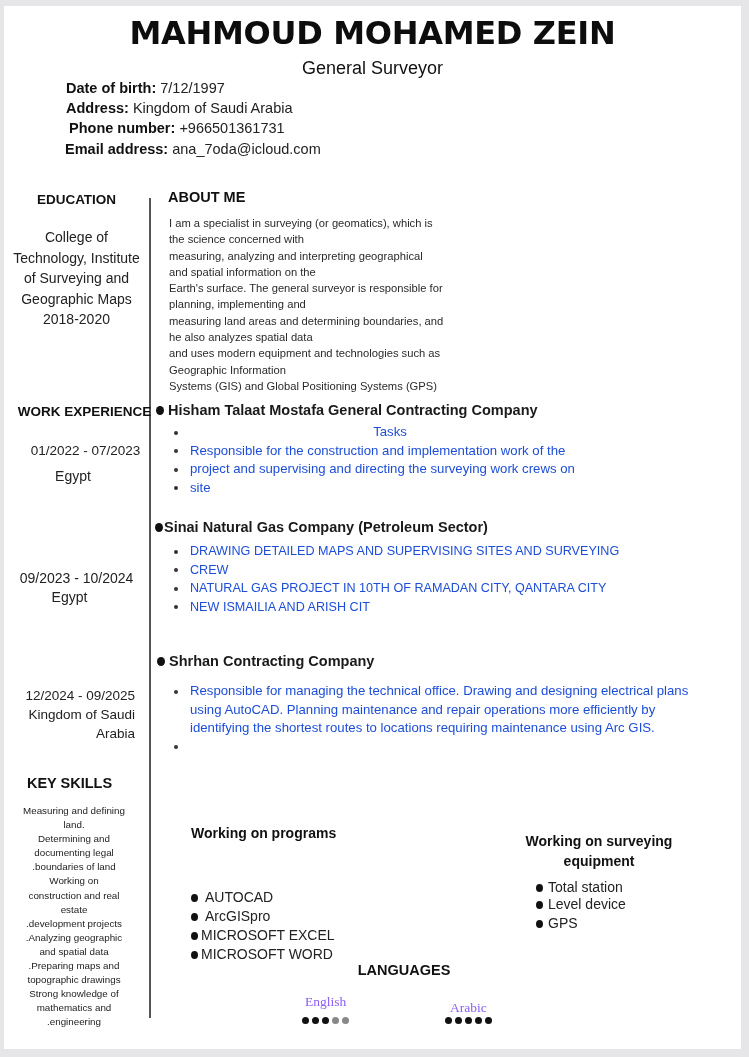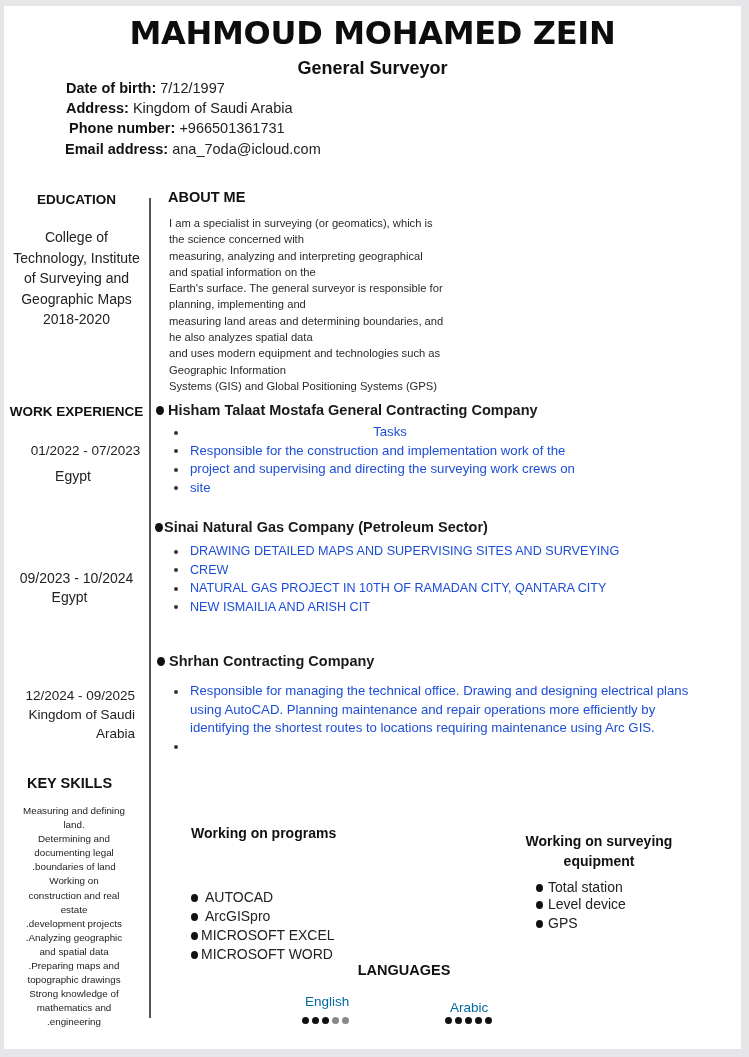--- a/index.html
+++ b/index.html
@@ -9,21 +9,21 @@
     position: absolute; left: 4px; top: 6px; width: 737px; height: 1043px;
     background: #ffffff;
   }
   .abs { position: absolute; }
   .name {
     left: 0; width: 737px; top: 8px; text-align: center;
     font-family: "DejaVu Sans", sans-serif; font-weight: bold; font-size: 32px; letter-spacing: -0.3px; color: #0d0d0d;
   }
   .role {
     left: 0; width: 737px; top: 52px; text-align: center;
-    font-weight: bold; font-size: 18px; color: #111;
+    font-weight: normal; font-size: 18px; color: #111;
   }
   .contact { font-size: 14.5px; color: #222; white-space: nowrap; }
   .contact b { font-weight: bold; color: #111; }
   .divider { left: 145px; top: 192px; width: 1.5px; height: 820px; background: #555; }
 
   .side-h { font-weight: bold; font-size: 13.5px; text-align: center; color: #111; white-space: nowrap; }
   .side-t { font-size: 14px; text-align: center; color: #222; line-height: 20.5px; }
 
   .about-h { left: 164px; top: 183px; font-weight: bold; font-size: 14.5px; color: #111; }
   .about-p { left: 165px; top: 209px; width: 330px; font-size: 11.2px; line-height: 16.3px; color: #2a2a2a; }
@@ -38,21 +38,21 @@
   .caps { font-size: 12.6px; }
 
   .ks { left: 10px; top: 798px; width: 120px; font-size: 9.8px; line-height: 14.1px; text-align: center; color: #222; }
 
   .sub-h { font-weight: bold; font-size: 14px; color: #111; }
   .plist { font-size: 14px; color: #222; line-height: 19px; }
   .plist li { list-style: none; display: flex; align-items: center; white-space: nowrap; }
   .plist li .d { width: 7px; height: 8px; border-radius: 50%; background: #111; margin-right: 7px; flex: none; }
 
   .lang-h { left: 0; width: 737px; top: 956px; text-align: center; font-weight: bold; font-size: 14.5px; color: #111; padding-left: 0; }
-  .lang { font-size: 13.5px; color: #0369a1; }
+  .lang { font-size: 13.5px; color: #8b5cf6; font-family: Liberation Serif, serif; }
   .dots { display: flex; gap: 3px; }
   .dots span { width: 7px; height: 7px; border-radius: 50%; background: #111; display: inline-block; }
   .dots span.off { background: #888; }
 </style>
 </head>
 <body>
 
 <div class="page">
 
   <div class="abs name">MAHMOUD MOHAMED ZEIN</div>
@@ -79,21 +79,21 @@
 
   <div class="abs side-h" style="left:0; width:145px; top:186px;">EDUCATION</div>
   <div class="abs side-t" style="left:0; width:145px; top:221px;">
     <div>College of</div>
     <div>Technology, Institute</div>
     <div>of Surveying and</div>
     <div>Geographic Maps</div>
     <div>2018-2020</div>
   </div>
 
-  <div class="abs side-h" style="left:0; width:145px; top:398px;">WORK EXPERIENCE</div>
+  <div class="abs side-h" style="left:8px; width:145px; top:398px;">WORK EXPERIENCE</div>
 
   <div class="abs side-t" style="left:0; width:145px; top:435px; font-size:13.5px;margin-left:9px;">01/2022 - 07/2023</div>
   <div class="abs side-t" style="left:0; width:138px; top:460px;">Egypt</div>
 
   <div class="abs side-t" style="left:0; width:145px; top:562px;">09/2023 - 10/2024</div>
   <div class="abs side-t" style="left:0; width:131px; top:581px;">Egypt</div>
 
   <div class="abs side-t" style="left:0; width:131px; top:680px; text-align:right; font-size:13.5px; line-height:19px;">12/2024 - 09/2025</div>
   <div class="abs side-t" style="left:0; width:131px; top:699px; text-align:right; font-size:13.5px; line-height:19px;">
     <div>Kingdom of Saudi</div>

